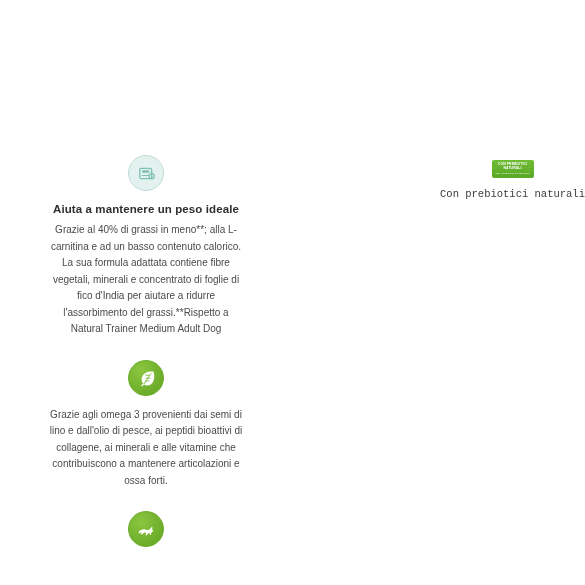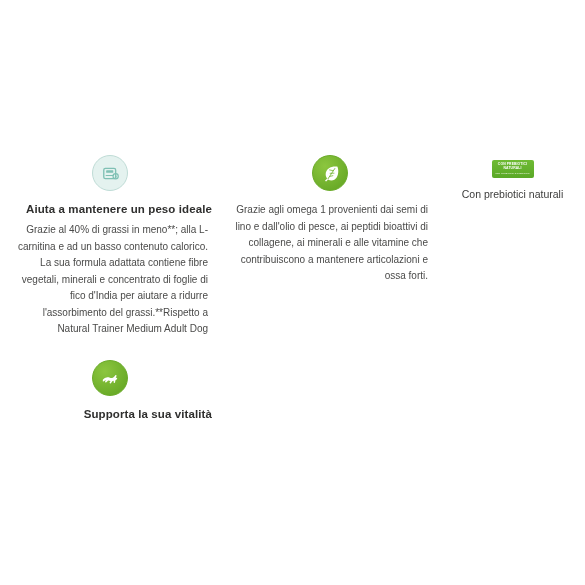--- a/index.html
+++ b/index.html
@@ -28,22 +28,23 @@
     top: 155px;
     width: 440px;
     display: flex;
     flex-wrap: wrap;
   }
 
   .benefit {
     width: 220px;
     box-sizing: border-box;
     padding: 0 8px;
-    text-align: right;
+    text-align: center;
     margin-bottom: 22px;
+    margin-left: 36px;
   }
 
   .benefit-icon {
     width: 34px;
     height: 34px;
     margin: 0 auto 11px auto;
     border-radius: 50%;
     display: flex;
     align-items: center;
     justify-content: center;
@@ -122,20 +123,21 @@
     line-height: 1.4;
     color: #e8f4dc;
     letter-spacing: .05px;
     white-space: nowrap;
     margin-top: .5px;
   }
   .claim-title {
     font-size: 10.5px;
     color: #3c3c3b;
     line-height: 1.3;
+    font-family: Liberation Mono, monospace;
   }
 </style>
 </head>
 <body>
 
 <div class="page">
 
   <div class="benefits-grid">
 
     <div class="benefit">
@@ -153,30 +155,29 @@
     </div>
 
     <div class="benefit">
       <div class="benefit-icon icon-green">
         <svg width="20" height="20" viewBox="0 0 24 24" aria-hidden="true">
           <path d="M18.5 4.2C12.5 4.2 6.8 7.4 6.8 13.6c0 2 .7 3.7 1.7 4.9L6 21.2l1.3 1.1 2.4-2.6c1.2.8 2.6 1.2 4 1.2 5.4 0 8.2-5.4 8.2-11.1 0-2.4-.5-4.4-1.2-5.6-.6-.1-1.4 0-2.2 0z" fill="#ffffff"></path>
           <path d="M17.8 6.6L9.6 18.9" stroke="#7ab83a" stroke-width="1.1" stroke-linecap="round"></path>
           <path d="M15.6 9.2l-4.1-.9M16.8 12.2l-4.6.2M15.4 15.2l-3.7 1" stroke="#7ab83a" stroke-width="1" stroke-linecap="round"></path>
         </svg>
       </div>
-      <p class="benefit-text">Grazie agli omega 1 provenienti dai semi di lino e dall'olio di pesce, ai peptidi bioattivi di collagene, ai minerali e alle vitamine che contribuiscono a mantenere articolazioni e ossa forti.</p>
+      <p class="benefit-text">Grazie agli omega 3 provenienti dai semi di lino e dall'olio di pesce, ai peptidi bioattivi di collagene, ai minerali e alle vitamine che contribuiscono a mantenere articolazioni e ossa forti.</p>
     </div>
 
     <div class="benefit">
       <div class="benefit-icon icon-green">
         <svg width="21" height="21" viewBox="0 0 24 24" aria-hidden="true">
           <path d="M3.2 14.6c1.1-1.4 2.6-2.3 4.3-2.6 1.4-.3 2.6-.1 3.8.3.9.3 1.7.5 2.6.3.9-.2 1.6-.7 2.2-1.4l1.3-1.6c.3-.4.8-.5 1.2-.2.4.3.5.8.2 1.2l-.9 1.3c.6.1 1.2.4 1.6.9.3.4.2.9-.2 1.2l-1.6 1.1-.5 2.4c-.1.5-.6.8-1 .7-.5-.1-.8-.6-.7-1l.3-1.6-1.8.6-1.5 2.3c-.3.4-.8.5-1.2.2-.4-.3-.5-.8-.2-1.2l1-1.6-2.7-.4-2.2 1.9c-.4.3-.9.3-1.2-.1-.3-.4-.3-.9.1-1.2l1.1-.9c-1 .1-2 .5-2.8 1.2-.4.3-.9.2-1.2-.2-.3-.4-.2-.9.2-1.2z" fill="#ffffff"></path>
         </svg>
       </div>
-      <div class="benefit-title">Supporta la sua vitalità</div>
     </div>
 
 
   </div>
 
   <div class="claim">
     <div class="claim-badge">
       <span class="claim-badge-l1">CON PREBIOTICI</span>
       <span class="claim-badge-l2">NATURALI</span>
       <span class="claim-badge-l3">CON PROBIOTICI E PREBIOTICI</span>

